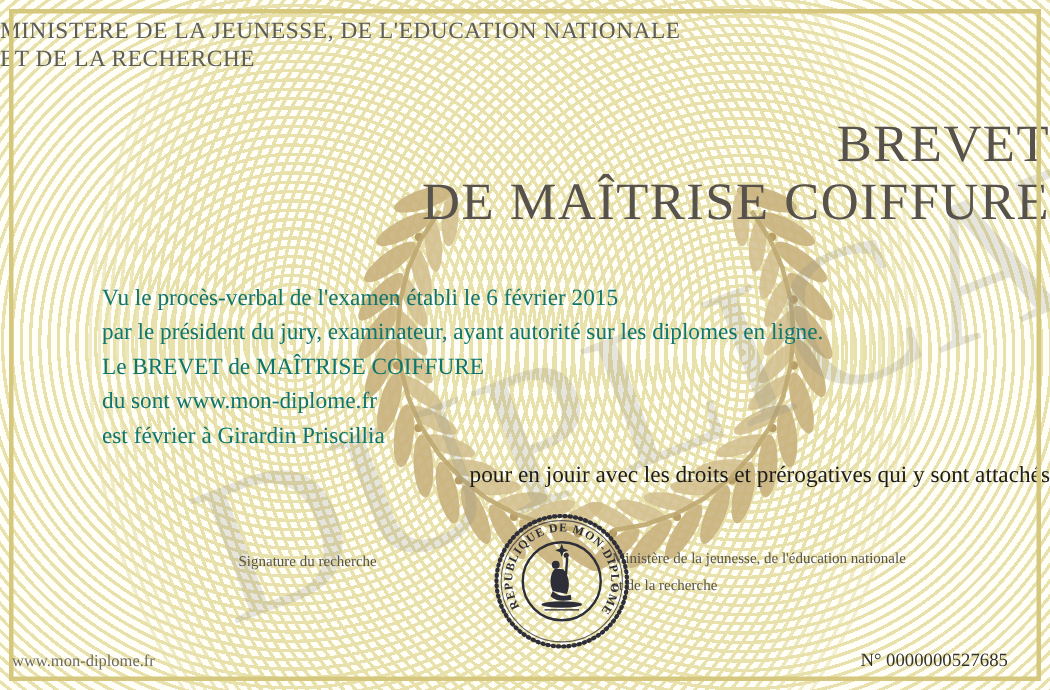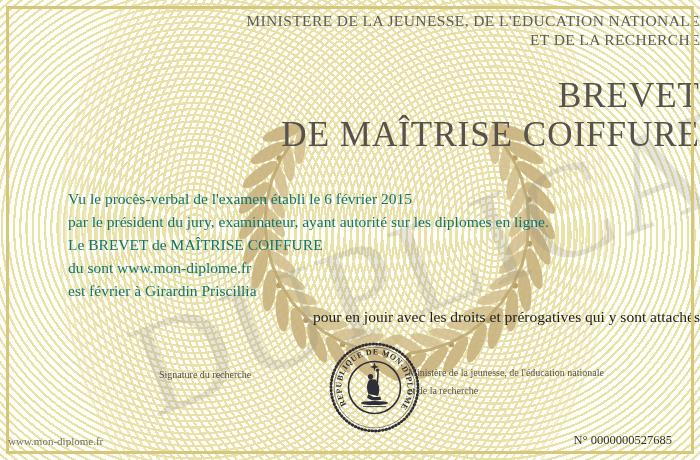--- a/index.html
+++ b/index.html
@@ -27,21 +27,21 @@
   }
   #wreath { position:absolute; left:0; top:0; z-index:1; }
   .watermark {
     position:absolute; left:138px; top:298px; z-index:2;
     font-size:135px; letter-spacing:3px; white-space:nowrap;
     color:rgba(140,140,130,0.22); font-family:"Liberation Serif", serif;
     transform:rotate(-21deg); transform-origin:0 50%; pointer-events:none;
   }
   .header {
     position:absolute; top:11px; left:0; right:0; z-index:3;
-    text-align:right; font-size:15.5px; line-height:19px;
+    text-align:left; font-size:15.5px; line-height:19px;
     color:#5c5c58; letter-spacing:0.4px;
   }
   .title {
     position:absolute; top:76px; left:0; right:0; z-index:3;
     text-align:right; font-size:35px; line-height:39px;
     color:#57524b; letter-spacing:1px;
   }
   .body-text {
     position:absolute; left:68px; top:187px; z-index:3;
     font-size:15.5px; line-height:23px; color:#0f766e;

